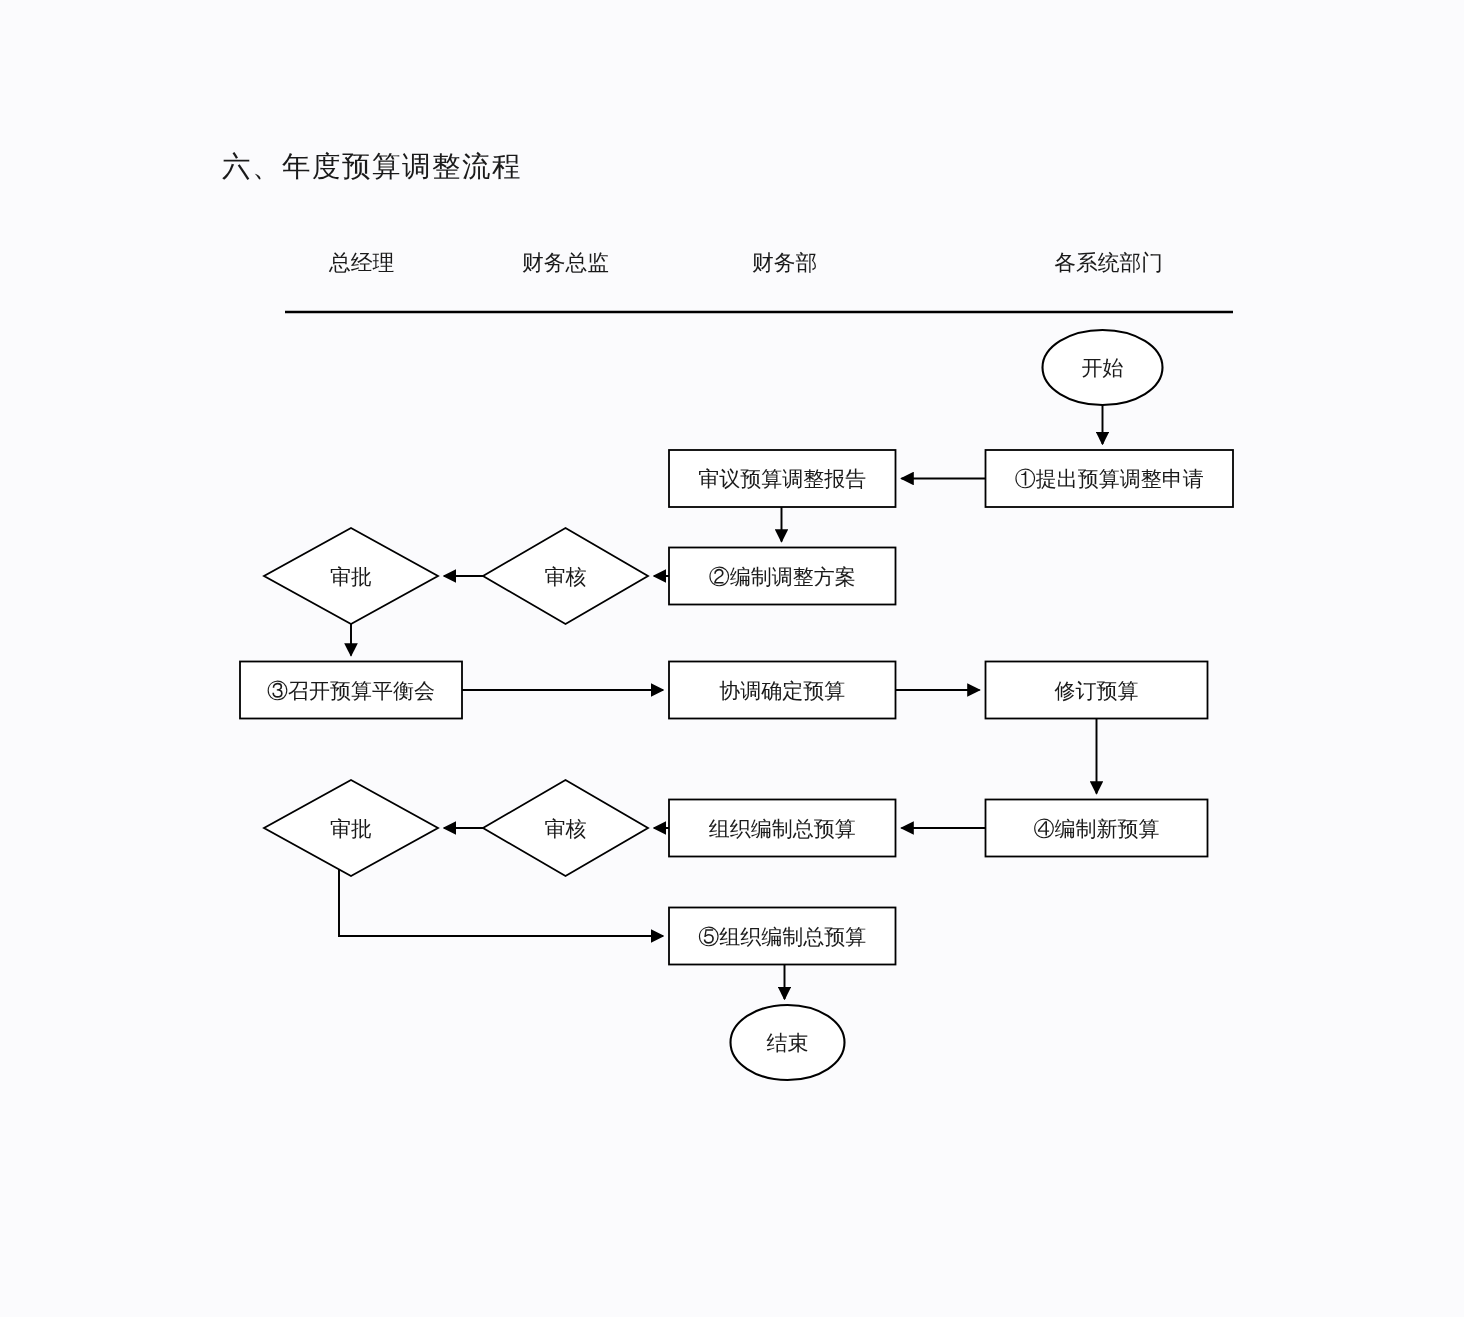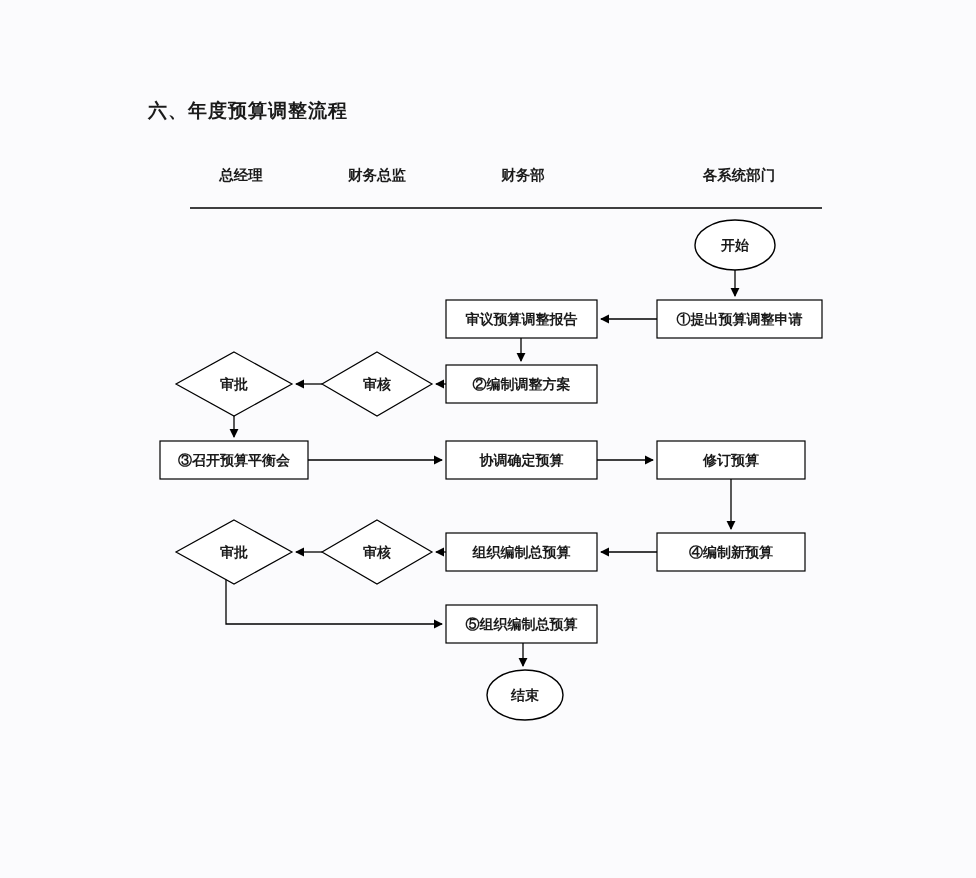--- a/index.html
+++ b/index.html
@@ -13,21 +13,20 @@
     height: 878px;
     font-family: "Liberation Serif", "DejaVu Serif", serif;
     color: #1a1a1a;
     position: relative;
     overflow: hidden;
   }
   #page {
     position: relative;
     width: 976px;
     height: 878px;
-    font-weight: bold;
   }
   #page-title {
     position: absolute;
     left: 148px;
     top: 98px;
     font-size: 19px;
     letter-spacing: 1px;
     color: #1a1a1a;
     white-space: nowrap;
   }

